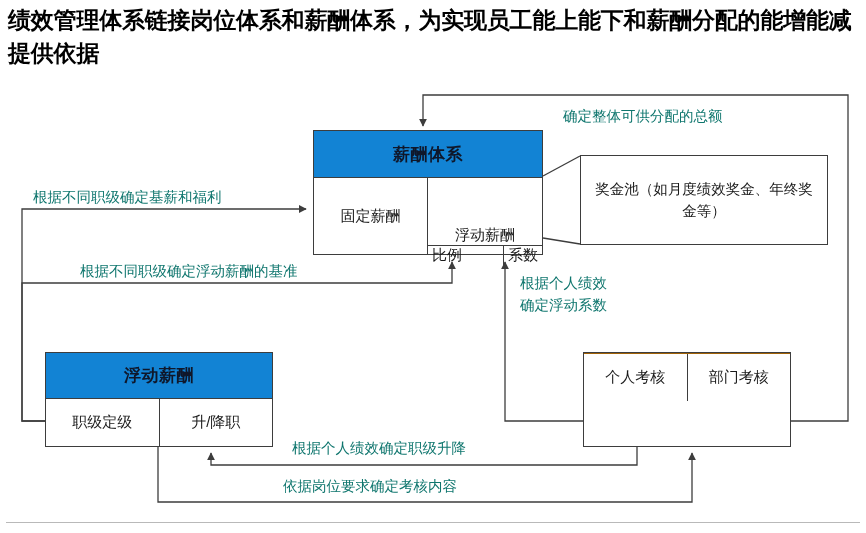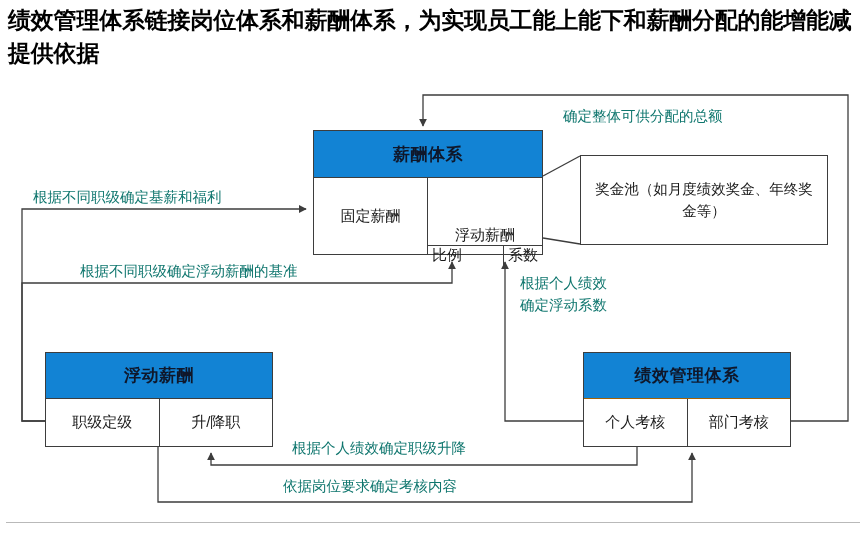--- a/index.html
+++ b/index.html
@@ -211,21 +211,20 @@
 
   <div class="node" id="position-node">
     <div class="node-head">浮动薪酬</div>
     <div class="node-body">
       <div class="cell">职级定级</div>
       <div class="cell">升/降职</div>
     </div>
   </div>
 
   <div class="node" id="performance-node">
-    <div class="node-head">绩效管理体系</div>
     <div class="node-body">
       <div class="cell">个人考核</div>
       <div class="cell">部门考核</div>
     </div>
   </div>
 
   <div class="edge-label" id="lbl-base">根据不同职级确定基薪和福利</div>
   <div class="edge-label" id="lbl-variable">根据不同职级确定浮动薪酬的基准</div>
   <div class="edge-label" id="lbl-total">确定整体可供分配的总额</div>
   <div class="edge-label" id="lbl-coef">

